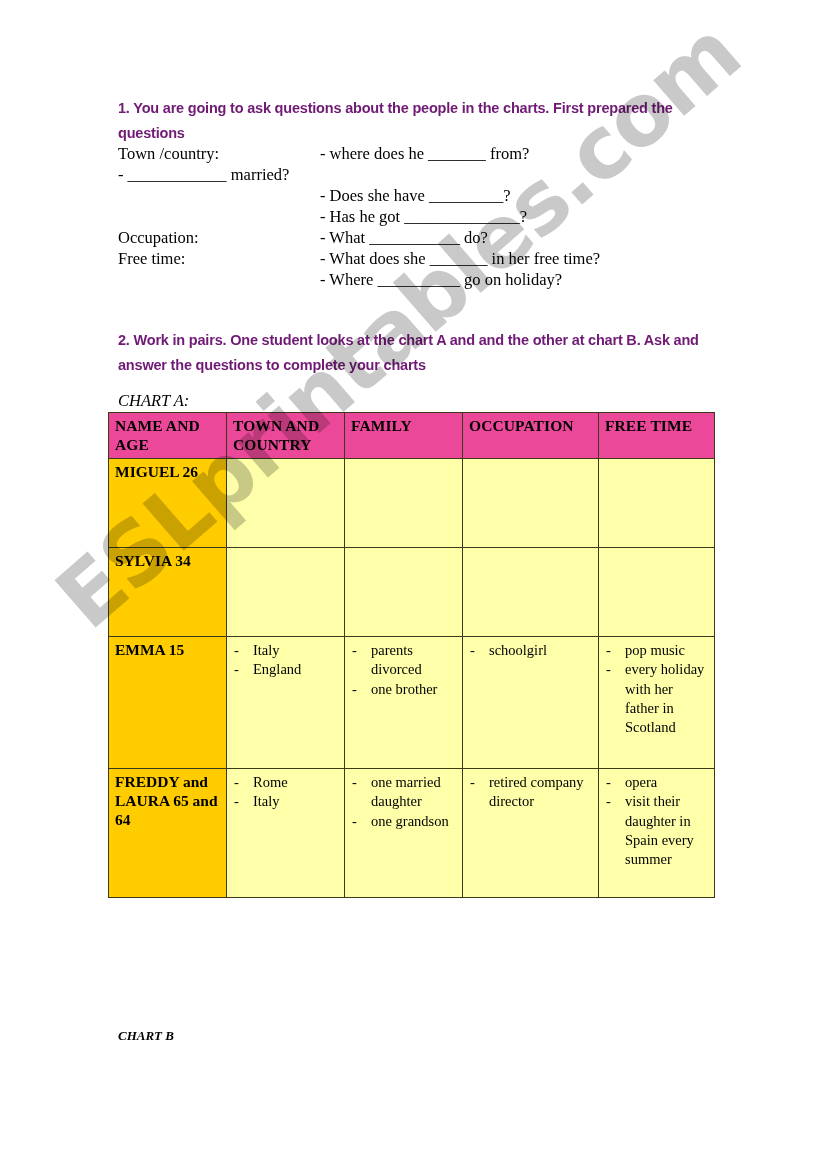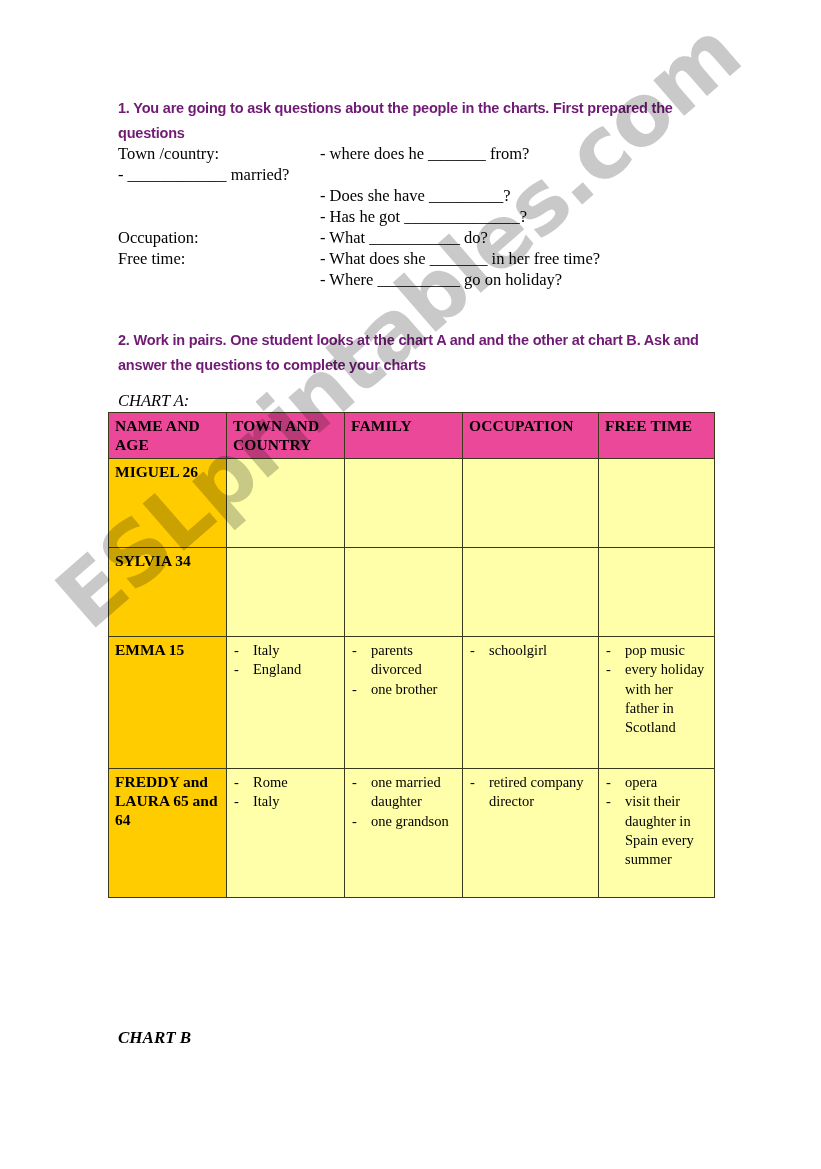--- a/index.html
+++ b/index.html
@@ -89,21 +89,21 @@
   
   .chart-label {
     position: absolute;
     font-family: "Liberation Serif", serif;
     font-size: 16.5px;
     z-index: 2;
     white-space: nowrap;
     font-style: italic;
   }
   #chartA-label { left: 118px; top: 391px; }
-  #chartB-label { left: 118px; top: 1028px; font-weight: bold; font-size: 17px; }
+  #chartB-label { left: 118px; top: 1028px; font-weight: bold; font-size: 13px; }
 
   
   #chartA-table {
     position: absolute;
     left: 108px;
     top: 412px;
     width: 606px;
     border-collapse: collapse;
     table-layout: fixed;
     z-index: 2;

